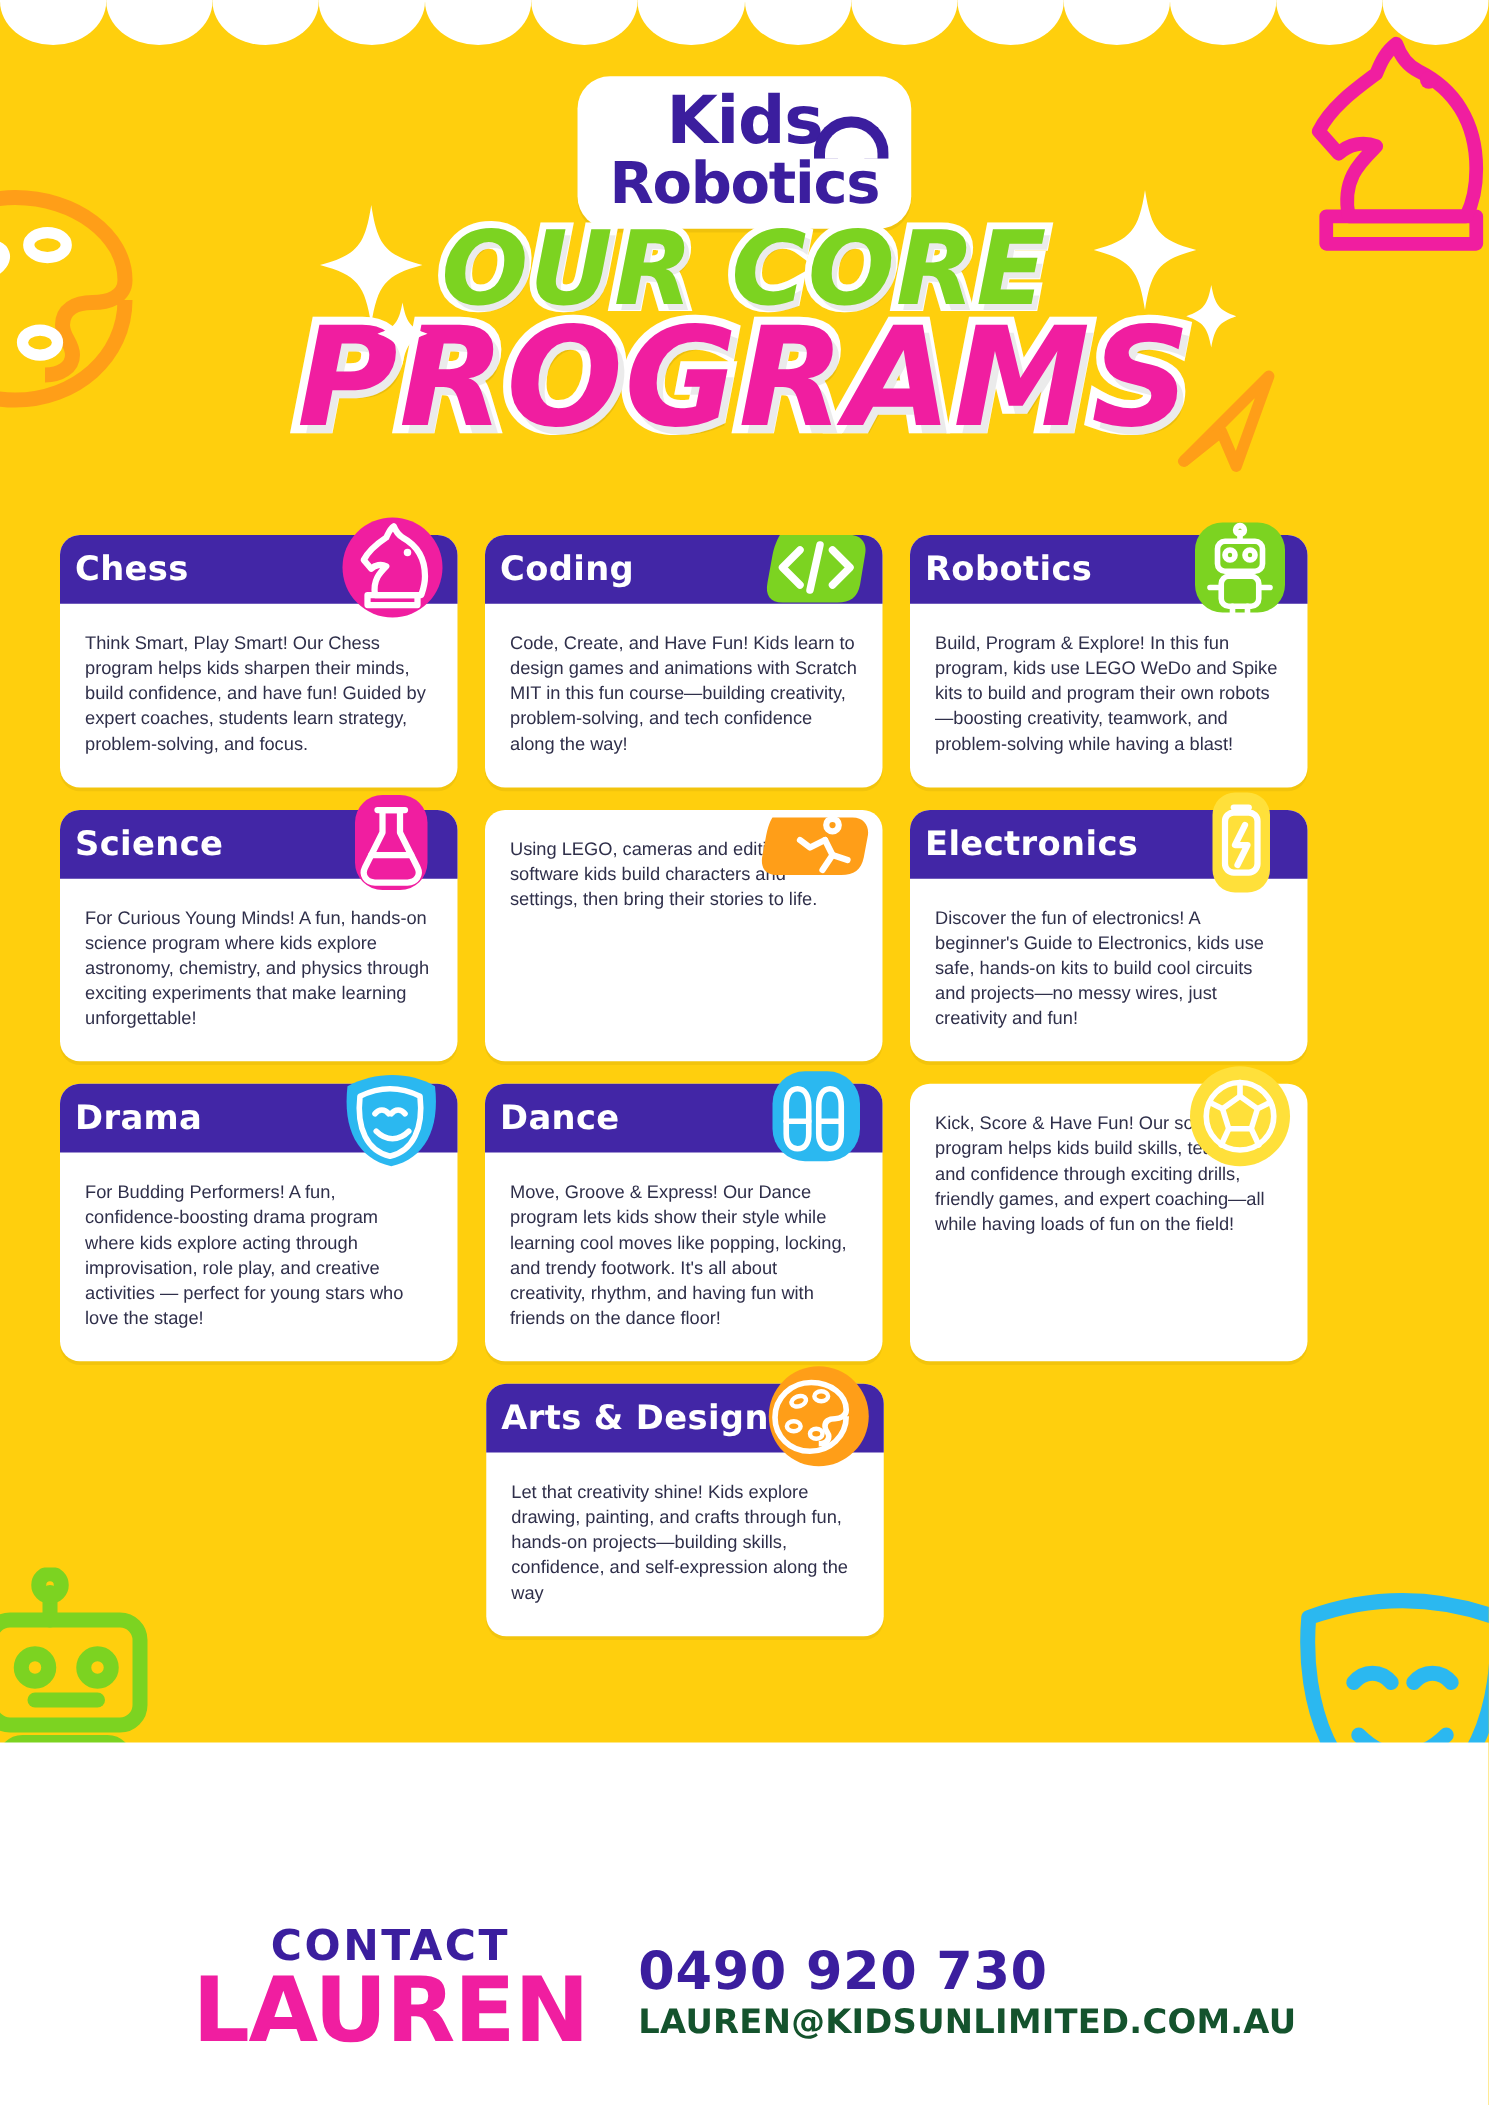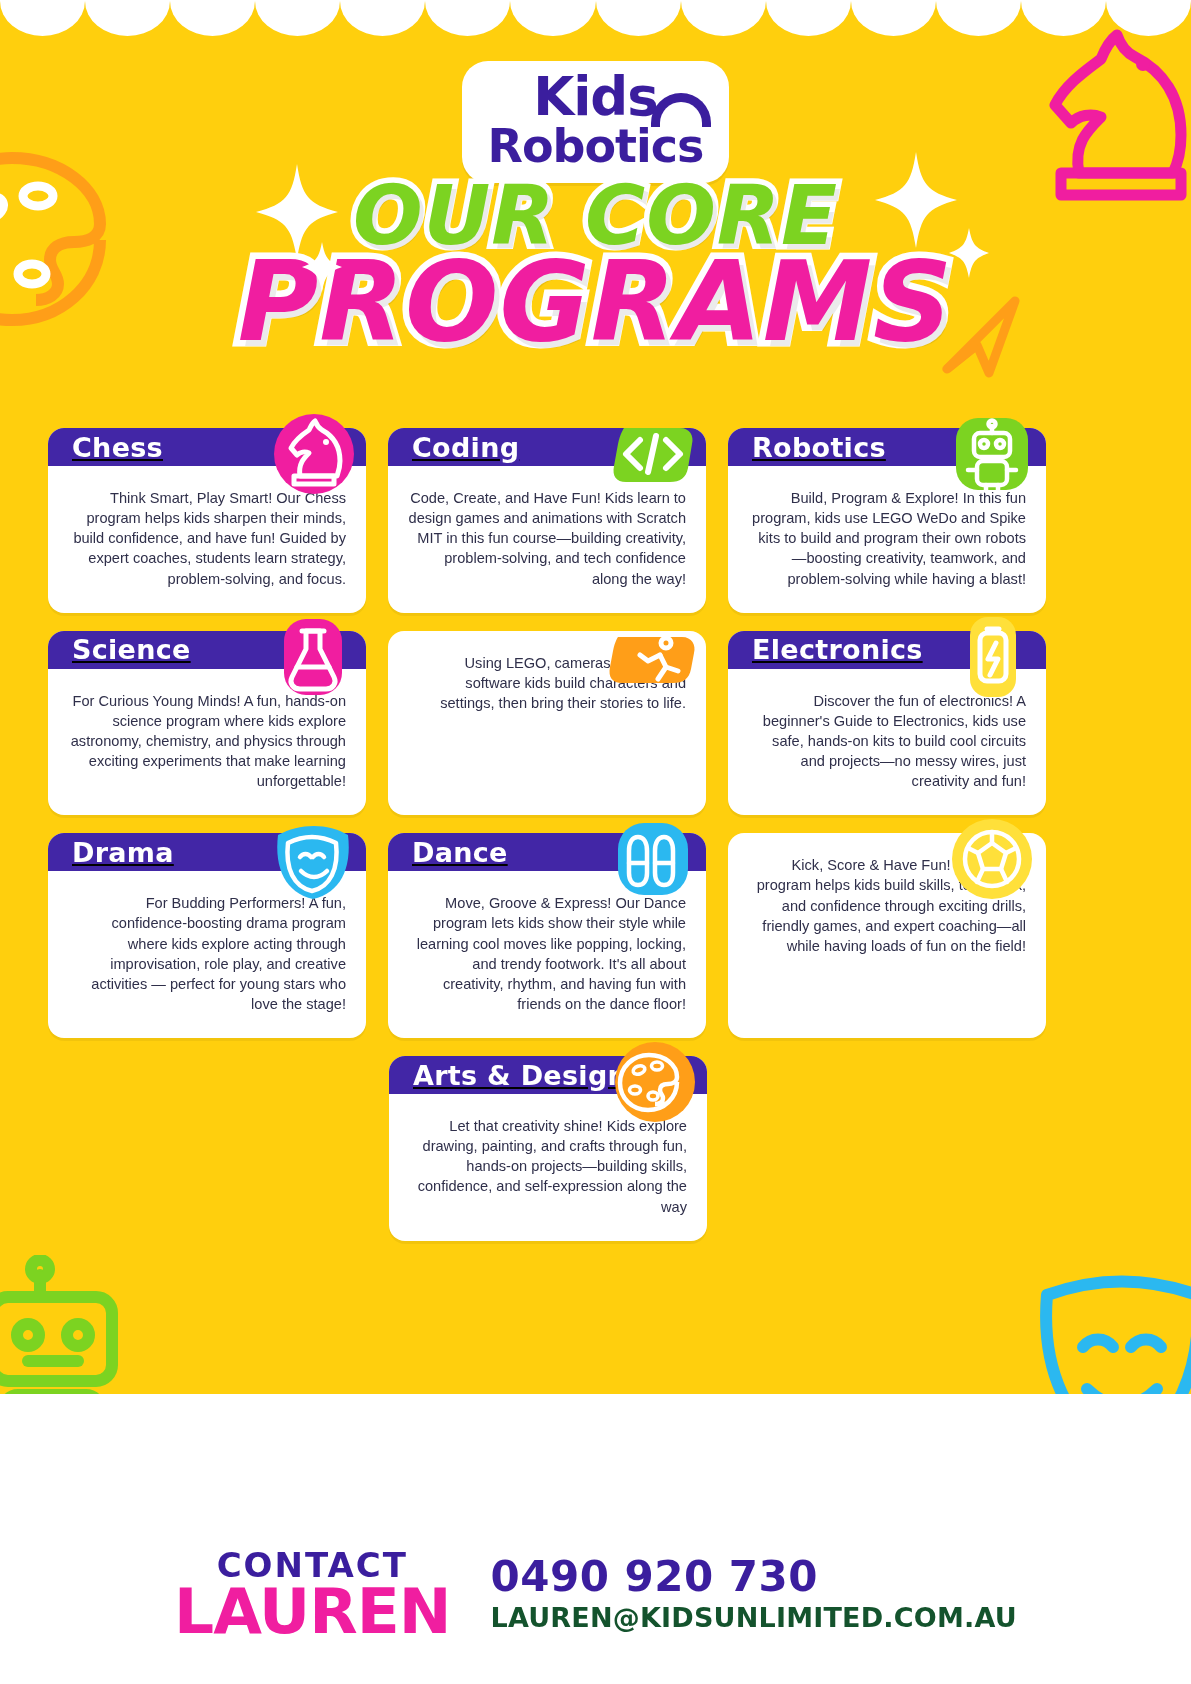--- a/index.html
+++ b/index.html
@@ -103,36 +103,35 @@
   .card {
     width: 318px;
     background: #fff;
     border-radius: 16px;
     position: relative;
     box-shadow: 0 3px 0 rgba(0,0,0,.05);
   }
   .card-head {
     background: #4226A6;
     border-radius: 16px 16px 0 0;
-    height: 38px;
+    height: 55px;
     display: flex;
     align-items: center;
-    padding-left: 24px;
-    text-decoration: underline;
+    padding-left: 12px;
   }
   .card-title {
     color: #fff;
     font-family: "DejaVu Sans", sans-serif;
     font-weight: 800;
     font-size: 27px;
     letter-spacing: .3px;
   }
   .card-body {
     padding: 22px 20px 24px 20px;
-    text-align: right;
+    text-align: left;
     color: #2F2F4A;
     font-size: 14.6px;
     line-height: 1.38;
     min-height: 138px;
   }
   .badge {
     position: absolute;
     right: 6px;
     top: -22px;
     width: 96px; height: 96px;
@@ -176,21 +175,21 @@
     font-family: "DejaVu Sans", sans-serif;
     font-weight: 800;
     font-size: 34px;
     color: #3B1E9E;
     letter-spacing: 2px;
     line-height: 1;
   }
   .contact-name {
     font-family: "DejaVu Sans", sans-serif;
     font-weight: 800;
-    font-size: 63px;
+    font-size: 72px;
     color: #F01EA0;
     letter-spacing: -1px;
     line-height: .95;
   }
   .contact-right { padding-bottom: 8px; }
   .contact-phone {
     font-family: "DejaVu Sans", sans-serif;
     font-weight: 800;
     font-size: 42px;
     color: #3B1E9E;

